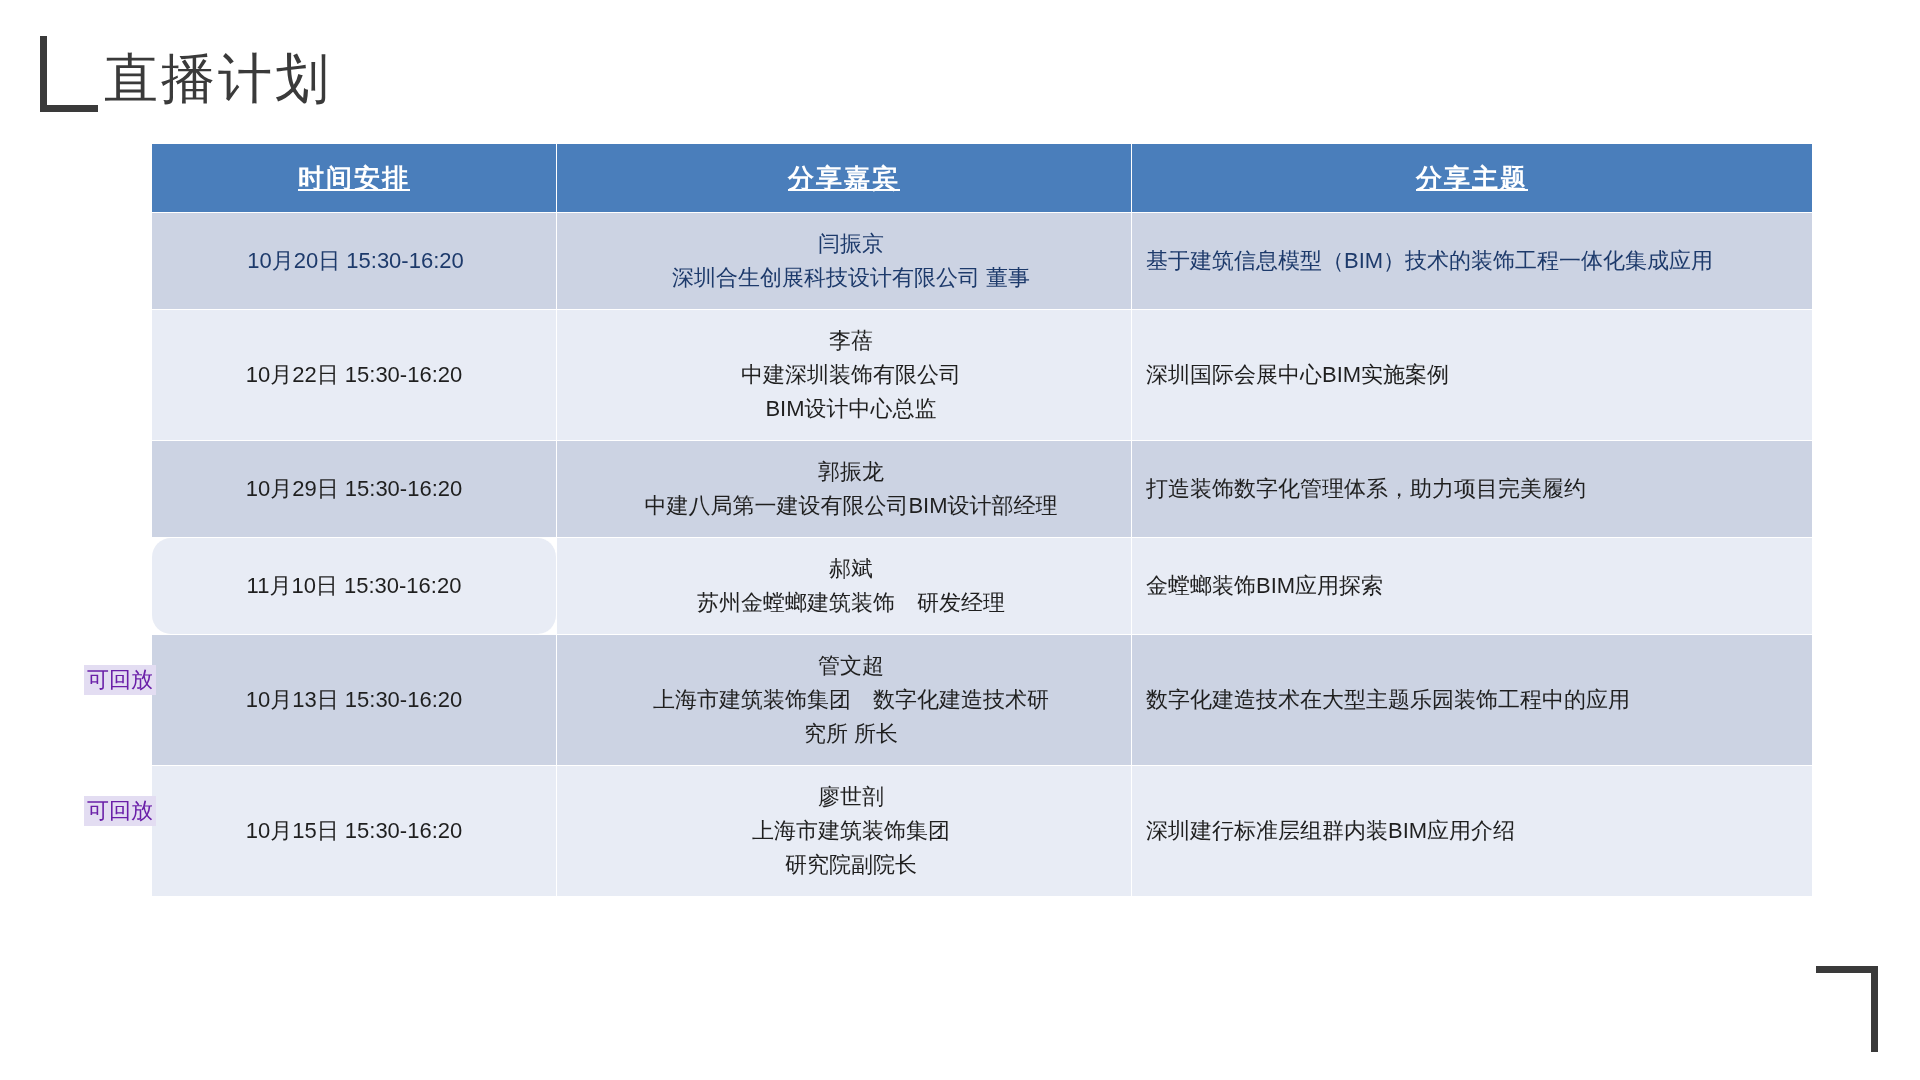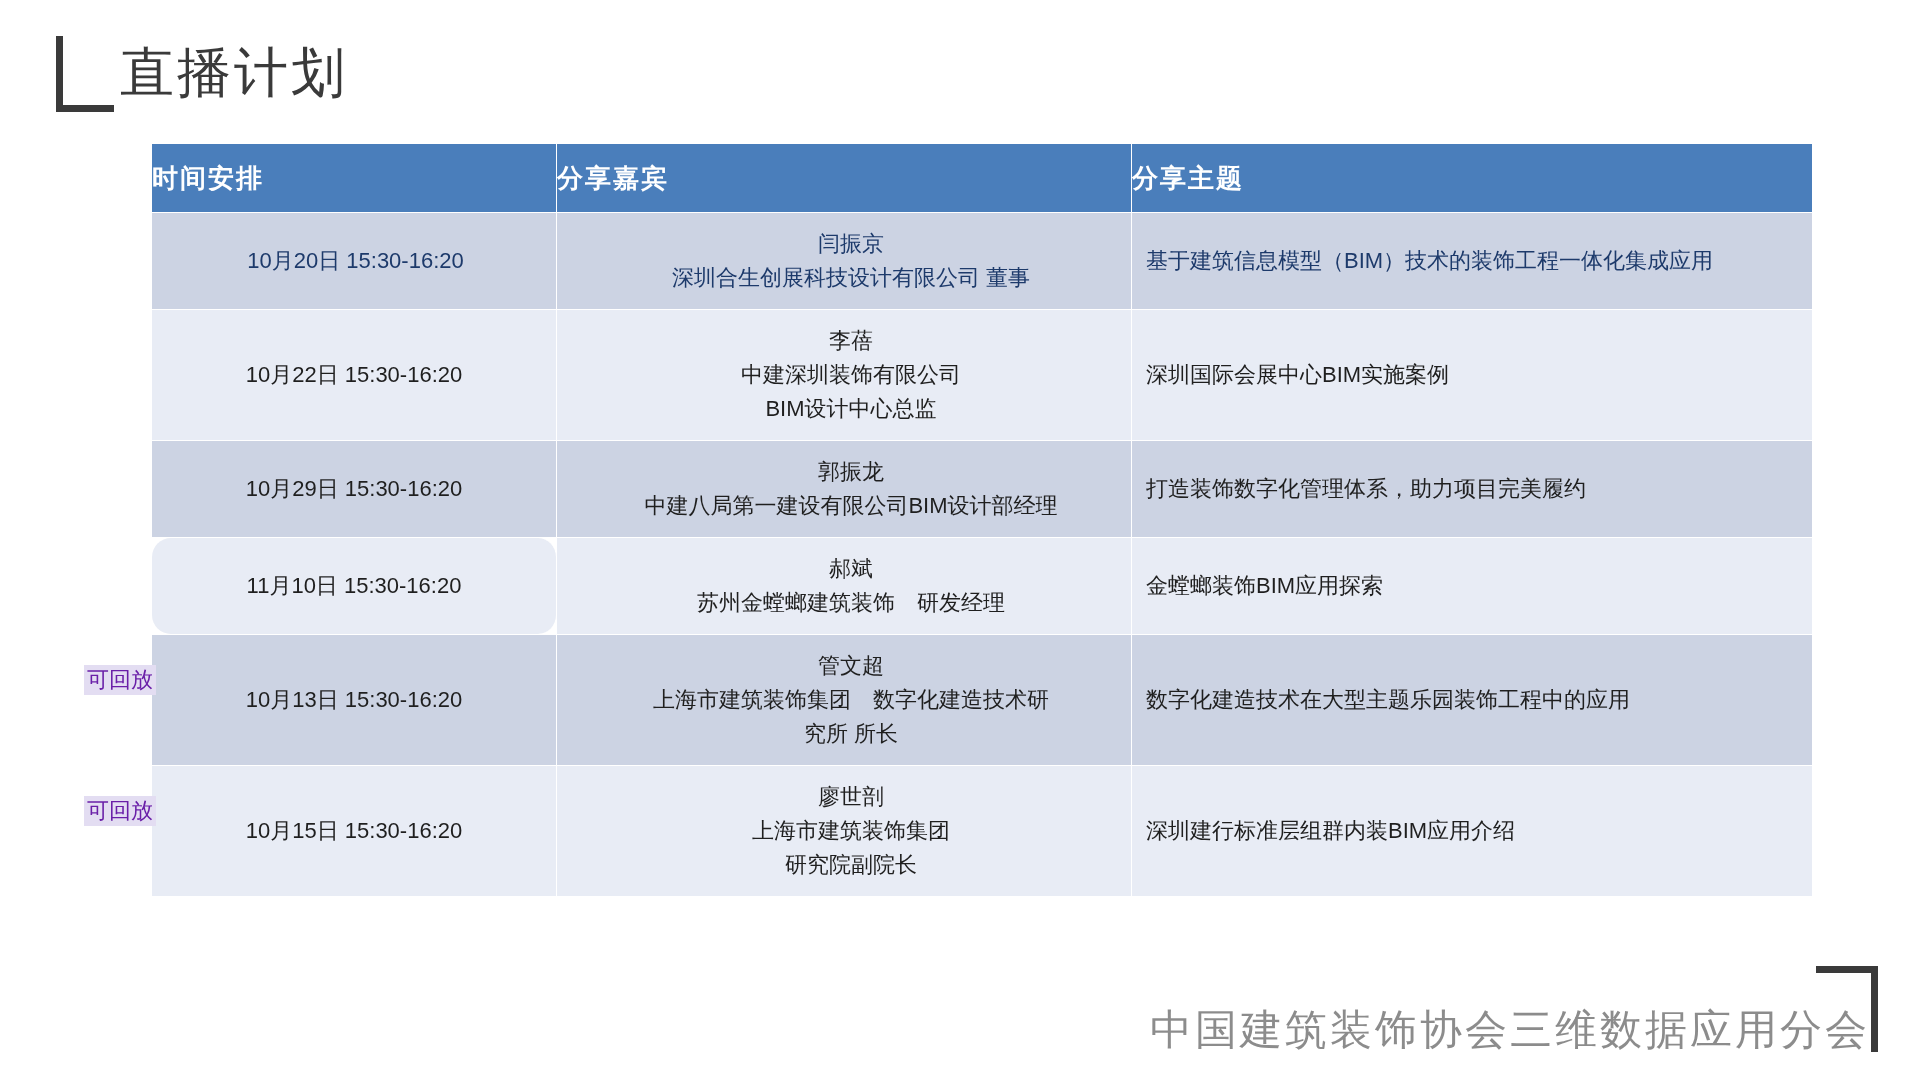--- a/index.html
+++ b/index.html
@@ -11,23 +11,23 @@
   }
   .slide {
     position: relative;
     width: 1920px; height: 1080px;
     background: #ffffff;
   }
 
   
   .title-wrap {
     position: absolute;
-    left: 56px; top: 36px;
+    left: 40px; top: 36px;
     display: flex;
-    align-items: center;
+    align-items: flex-end;
   }
   .l-bracket {
     position: relative;
     width: 58px; height: 76px;
     margin-right: 6px;
     flex: 0 0 auto;
   }
   .l-bracket::before {
     content: "";
     position: absolute;
@@ -69,22 +69,23 @@
   table.schedule col.c-topic { width: 680px; }
 
   thead th {
     background: #4a7ebb;
     color: #ffffff;
     font-size: 26px;
     font-weight: bold;
     letter-spacing: 2px;
     height: 68px;
     vertical-align: middle;
-    text-align: left;
+    text-align: center;
     border-right: 1px solid #ffffff;
+    text-decoration: underline;
   }
   thead th:last-child { border-right: none; }
 
   tbody td {
     font-size: 22px;
     color: #1f1f1f;
     vertical-align: middle;
     padding: 14px 0;
     border-right: 1px solid #ffffff;
     line-height: 34px;
@@ -224,15 +225,14 @@
               <span class="guest-affil">研究院副院长</span>
             </td>
             <td class="cell-topic">深圳建行标准层组群内装BIM应用介绍</td>
           </tr>
         </tbody>
     </table>
   </div>
 
   <div class="br-bracket"></div>
 
-  <div class="footer-watermark">中国建筑装饰协会三维数据应用分会</div>
 
 </div>
 
 </body></html>

